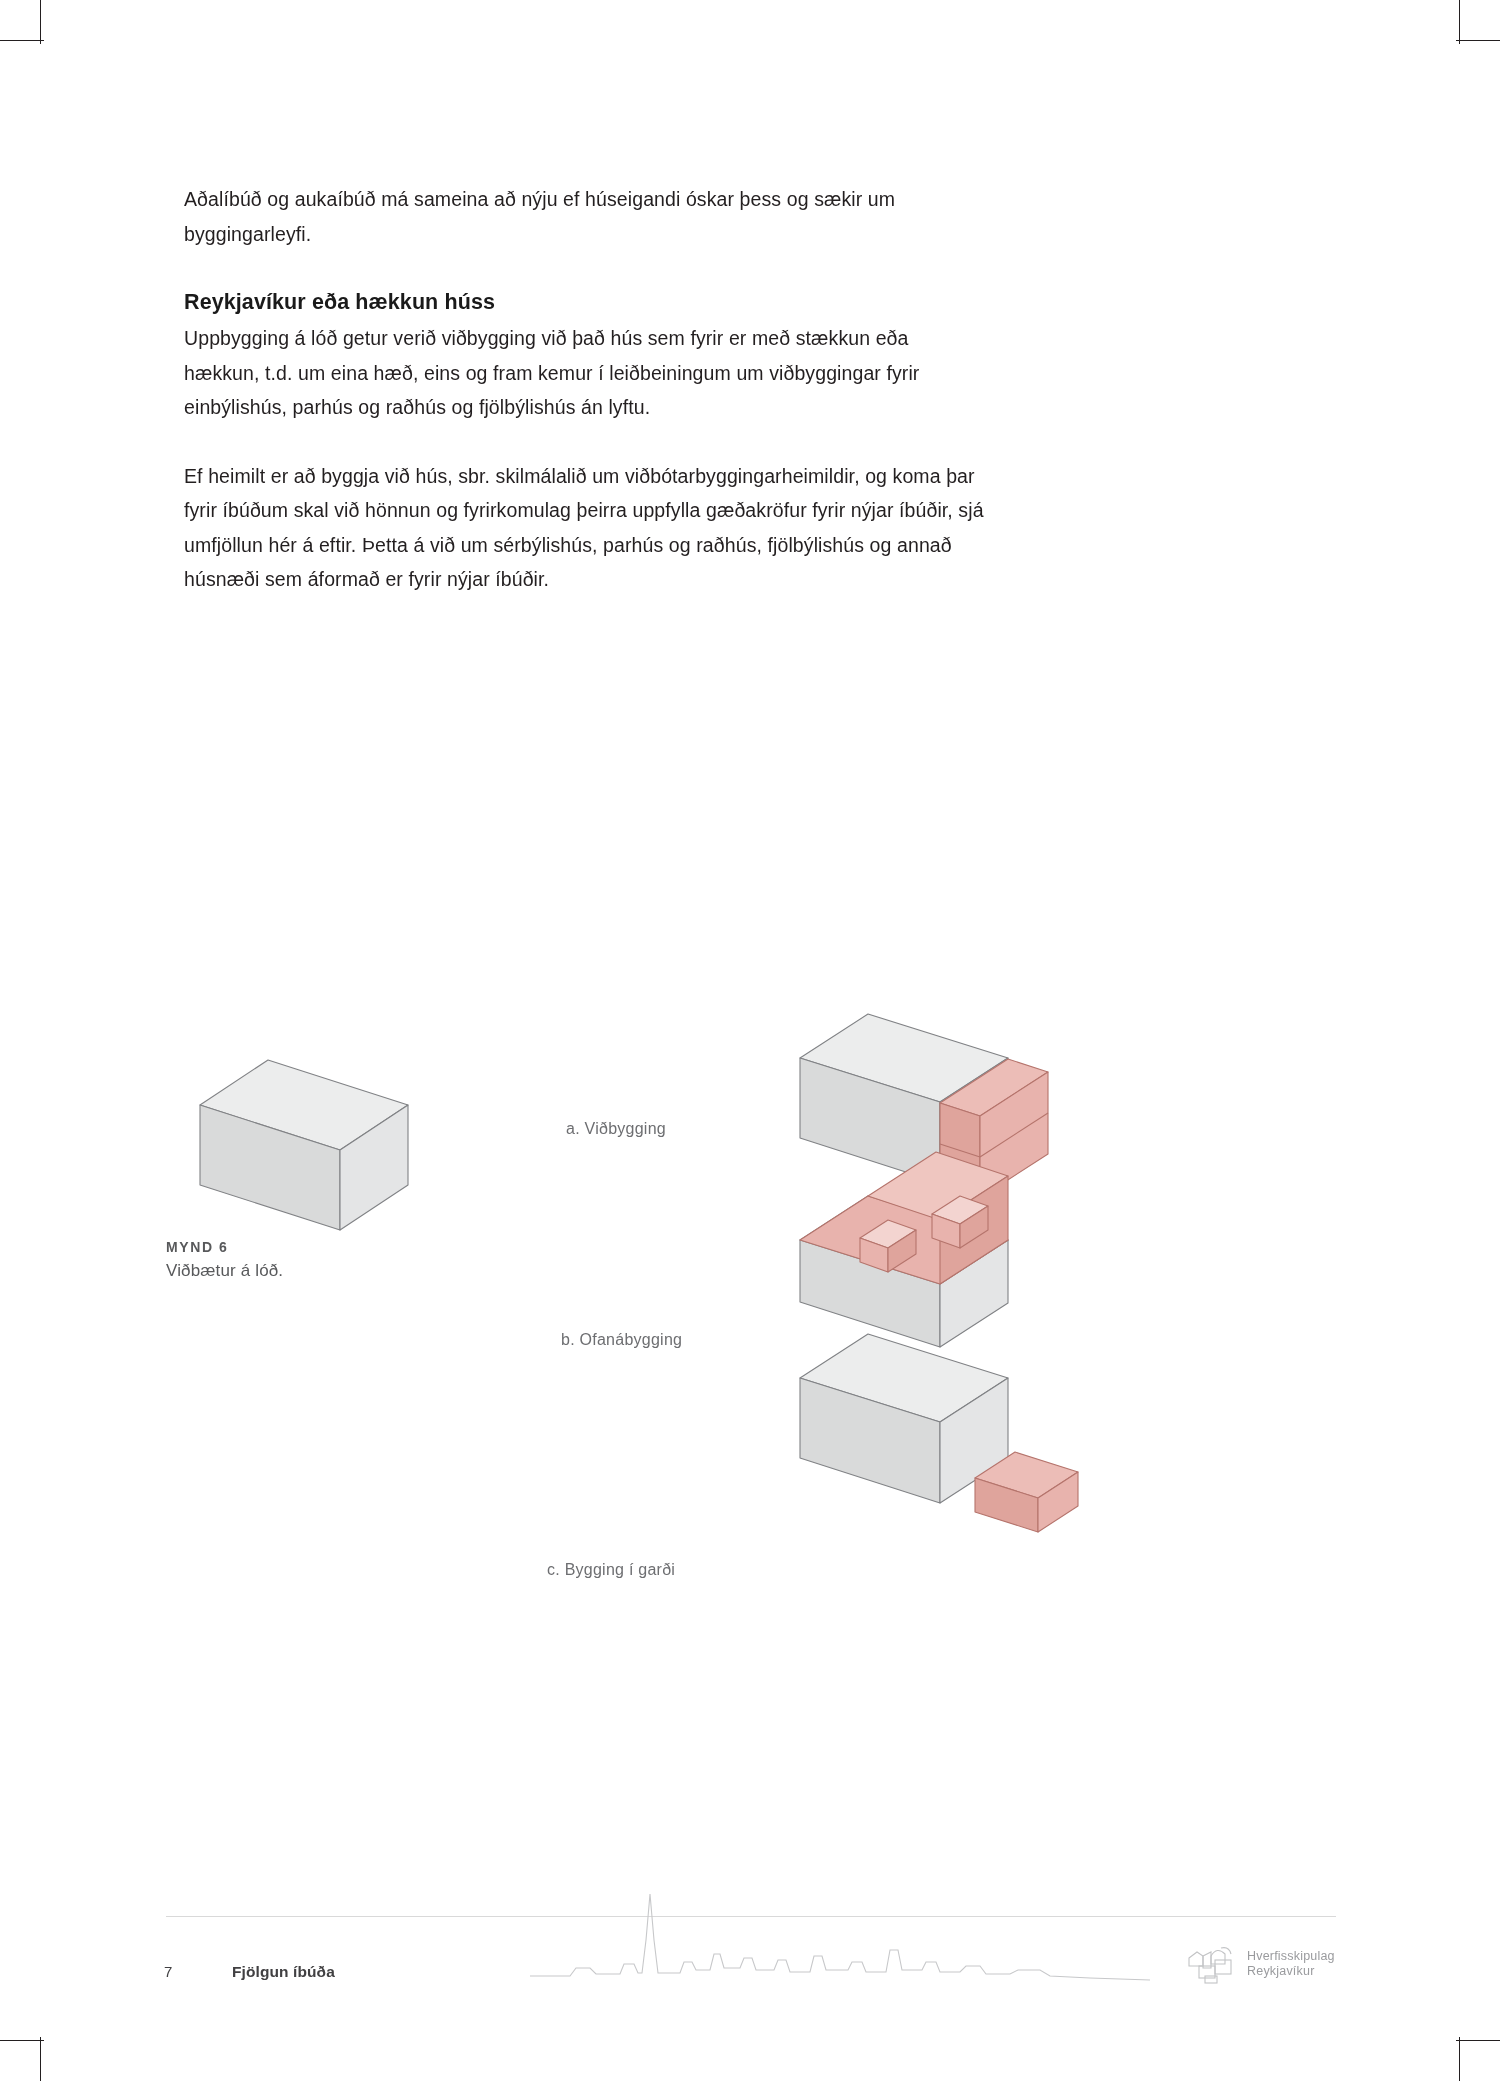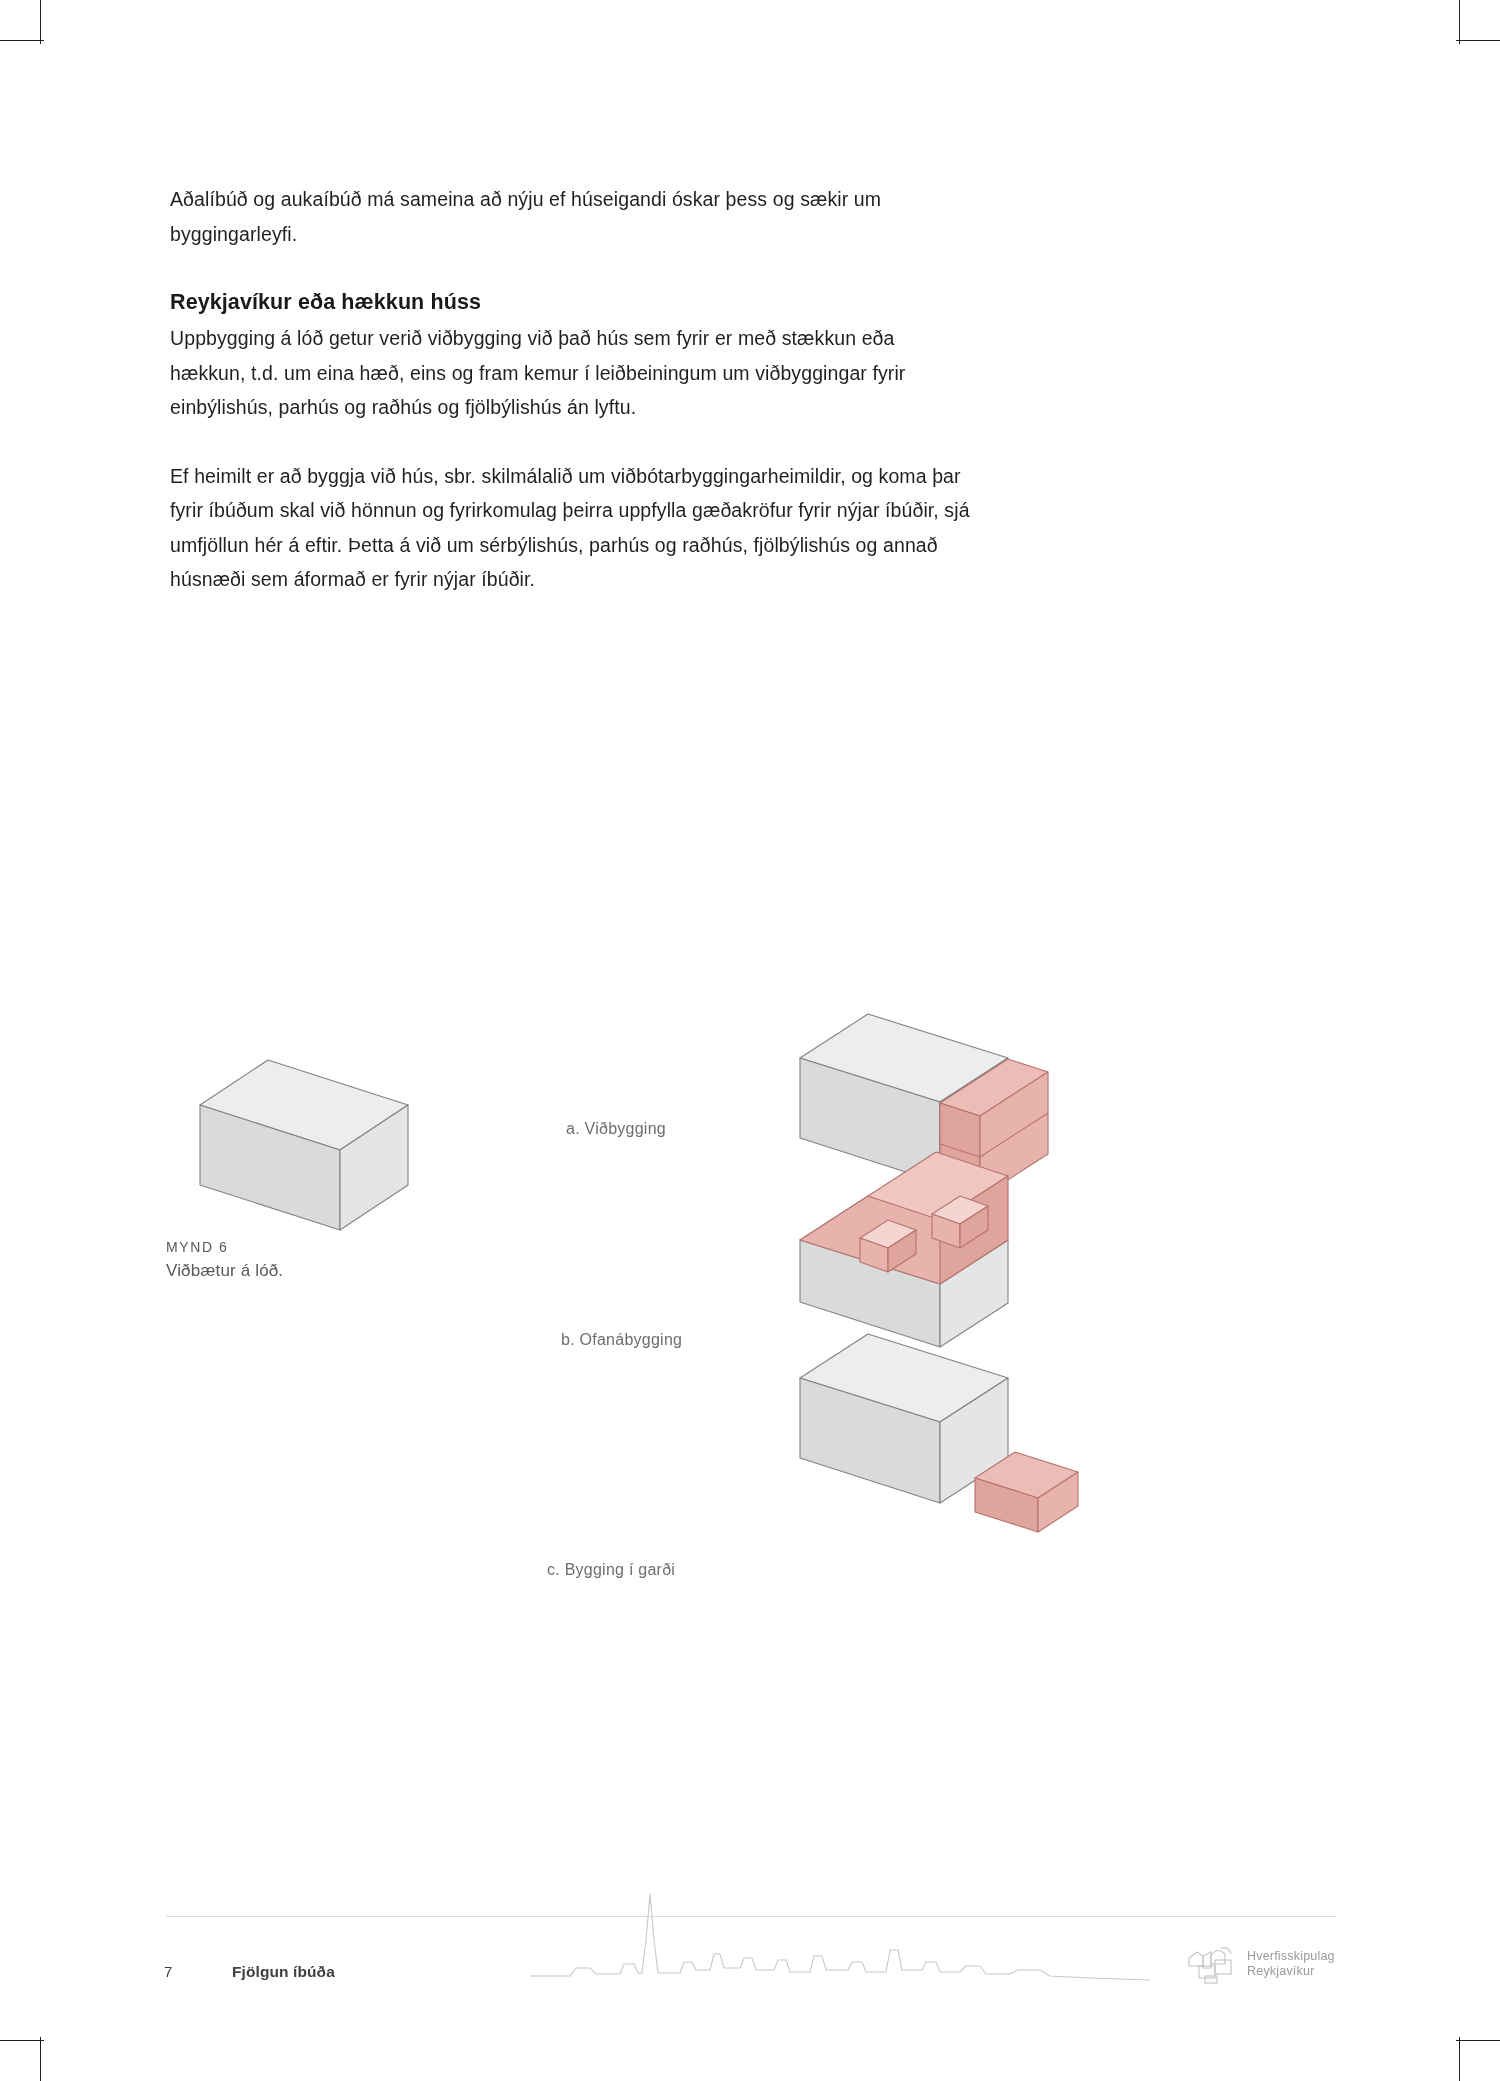--- a/index.html
+++ b/index.html
@@ -21,21 +21,21 @@
   .crop {
     position: absolute;
     background: #231f20;
   }
   .crop.v { width: 1px; height: 44px; }
   .crop.h { height: 1px; width: 44px; }
 
   
   .text-col {
     position: absolute;
-    left: 170px;
+    left: 184px;
     top: 182px;
     width: 800px;
   }
   p.body {
     margin: 0 0 34px 0;
     font-size: 19.5px;
     line-height: 34.5px;
     letter-spacing: 0.1px;
     color: #231f20;
   }
@@ -70,21 +70,21 @@
   #lbl-c { left: 547px; top: 1561px; text-align: right; }
 
   .caption {
     position: absolute;
     left: 166px;
     top: 1239px;
     width: 260px;
   }
   .caption .cap-title {
     font-size: 14px;
-    font-weight: normal;
+    font-weight: bold;
     letter-spacing: 1.6px;
     color: #58595b;
     margin-bottom: 6px;
   }
   .caption .cap-text {
     font-size: 17px;
     color: #58595b;
     letter-spacing: 0.15px;
   }
 

